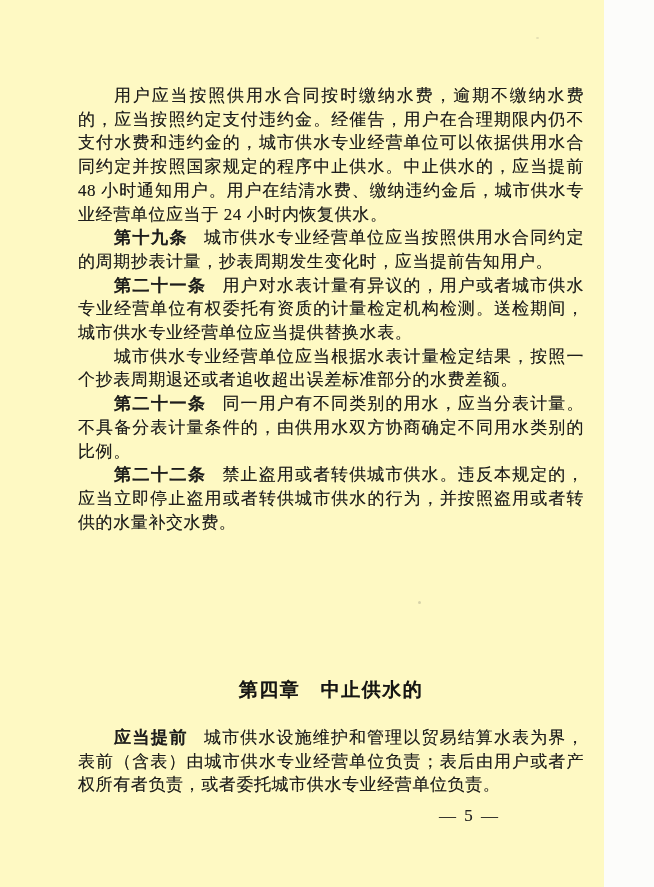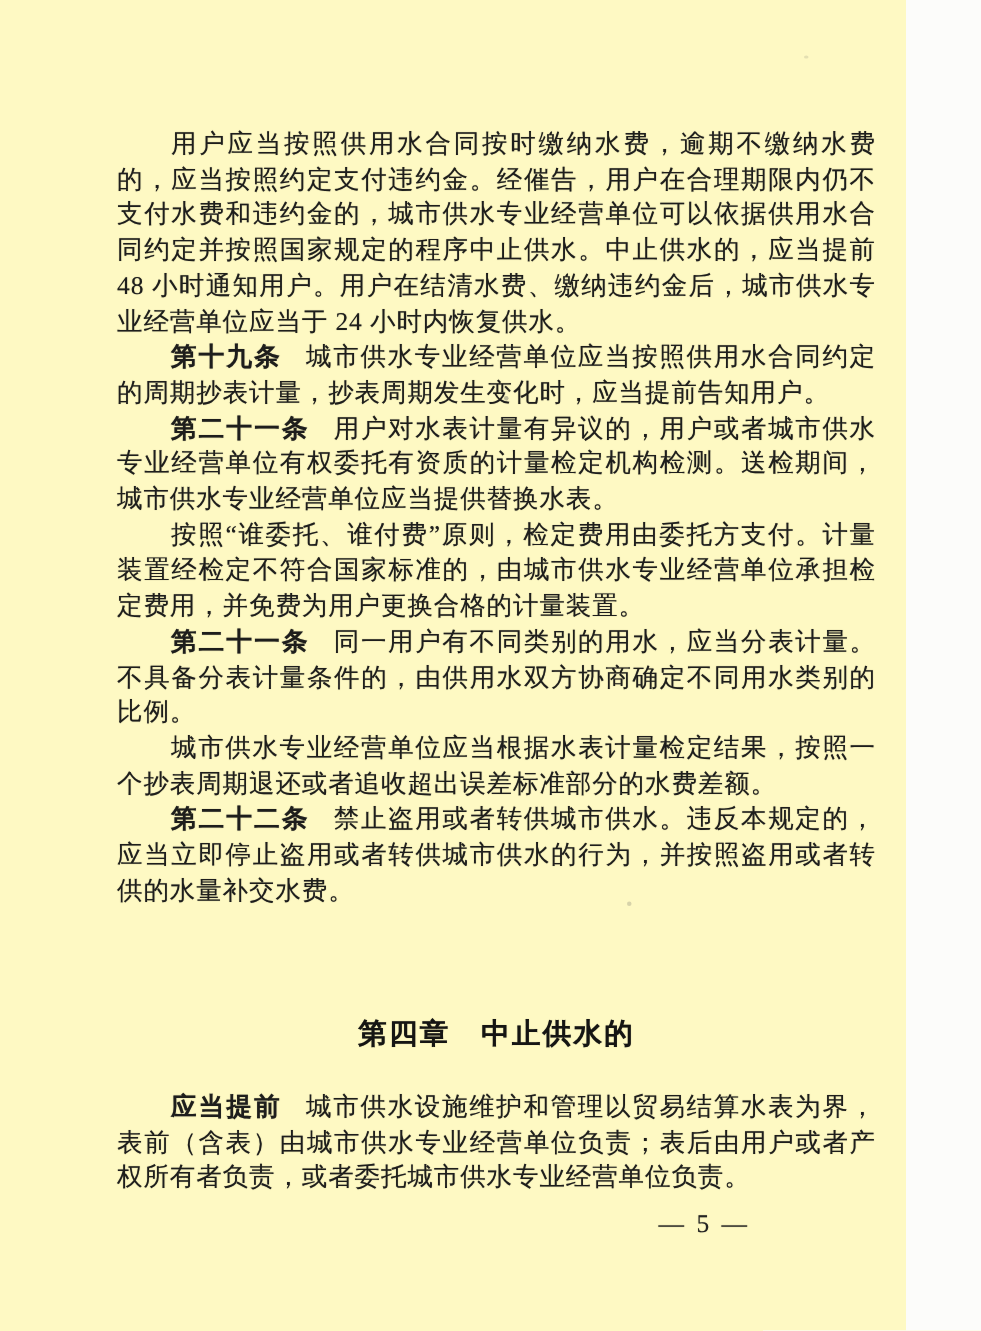--- a/index.html
+++ b/index.html
@@ -82,23 +82,22 @@
 </style>
 </head>
 <body>
 
 <div class="page">
 
   <div class="text-block">
     <p class="body-par"><span>用户应当按照供用水合同按时缴纳水费，逾期不缴纳水费的，应当按照约定支付违约金。经催告，用户在合理期限内仍不支付水费和违约金的，城市供水专业经营单位可以依据供用水合同约定并按照国家规定的程序中止供水。中止供水的，应当提前 48 小时通知用户。用户在结清水费、缴纳违约金后，城市供水专业经营单位应当于 24 小时内恢复供水。</span></p>
     <p class="body-par"><b class="lead">第十九条</b><span>城市供水专业经营单位应当按照供用水合同约定的周期抄表计量，抄表周期发生变化时，应当提前告知用户。</span></p>
     <p class="body-par"><b class="lead">第二十一条</b><span>用户对水表计量有异议的，用户或者城市供水专业经营单位有权委托有资质的计量检定机构检测。送检期间，城市供水专业经营单位应当提供替换水表。</span></p>
-    <p class="body-par"><span>按照“谁委托、谁付费”原则，检定费用由委托方支付。计量装置经检定不符合国家标准的，由城市供水专业经营单位承担检定费用，并免费为用户更换合格的计量装置。</span></p>
+    <p class="body-par"><span>城市供水专业经营单位应当根据水表计量检定结果，按照一个抄表周期退还或者追收超出误差标准部分的水费差额。</span></p>
     <p class="body-par"><b class="lead">第二十一条</b><span>同一用户有不同类别的用水，应当分表计量。不具备分表计量条件的，由供用水双方协商确定不同用水类别的比例。</span></p>
-    <p class="body-par"><span>城市供水专业经营单位应当根据水表计量检定结果，按照一个抄表周期退还或者追收超出误差标准部分的水费差额。</span></p>
     <p class="body-par"><b class="lead">第二十二条</b><span>禁止盗用或者转供城市供水。违反本规定的，应当立即停止盗用或者转供城市供水的行为，并按照盗用或者转供的水量补交水费。</span></p>
   </div>
 
   <div class="chapter-wrap">
     <span class="chapter">第四章　中止供水的</span>
   </div>
 
   <div class="after-block">
     <p class="body-par"><b class="lead">应当提前</b><span>城市供水设施维护和管理以贸易结算水表为界，表前（含表）由城市供水专业经营单位负责；表后由用户或者产权所有者负责，或者委托城市供水专业经营单位负责。</span></p>
   </div>

